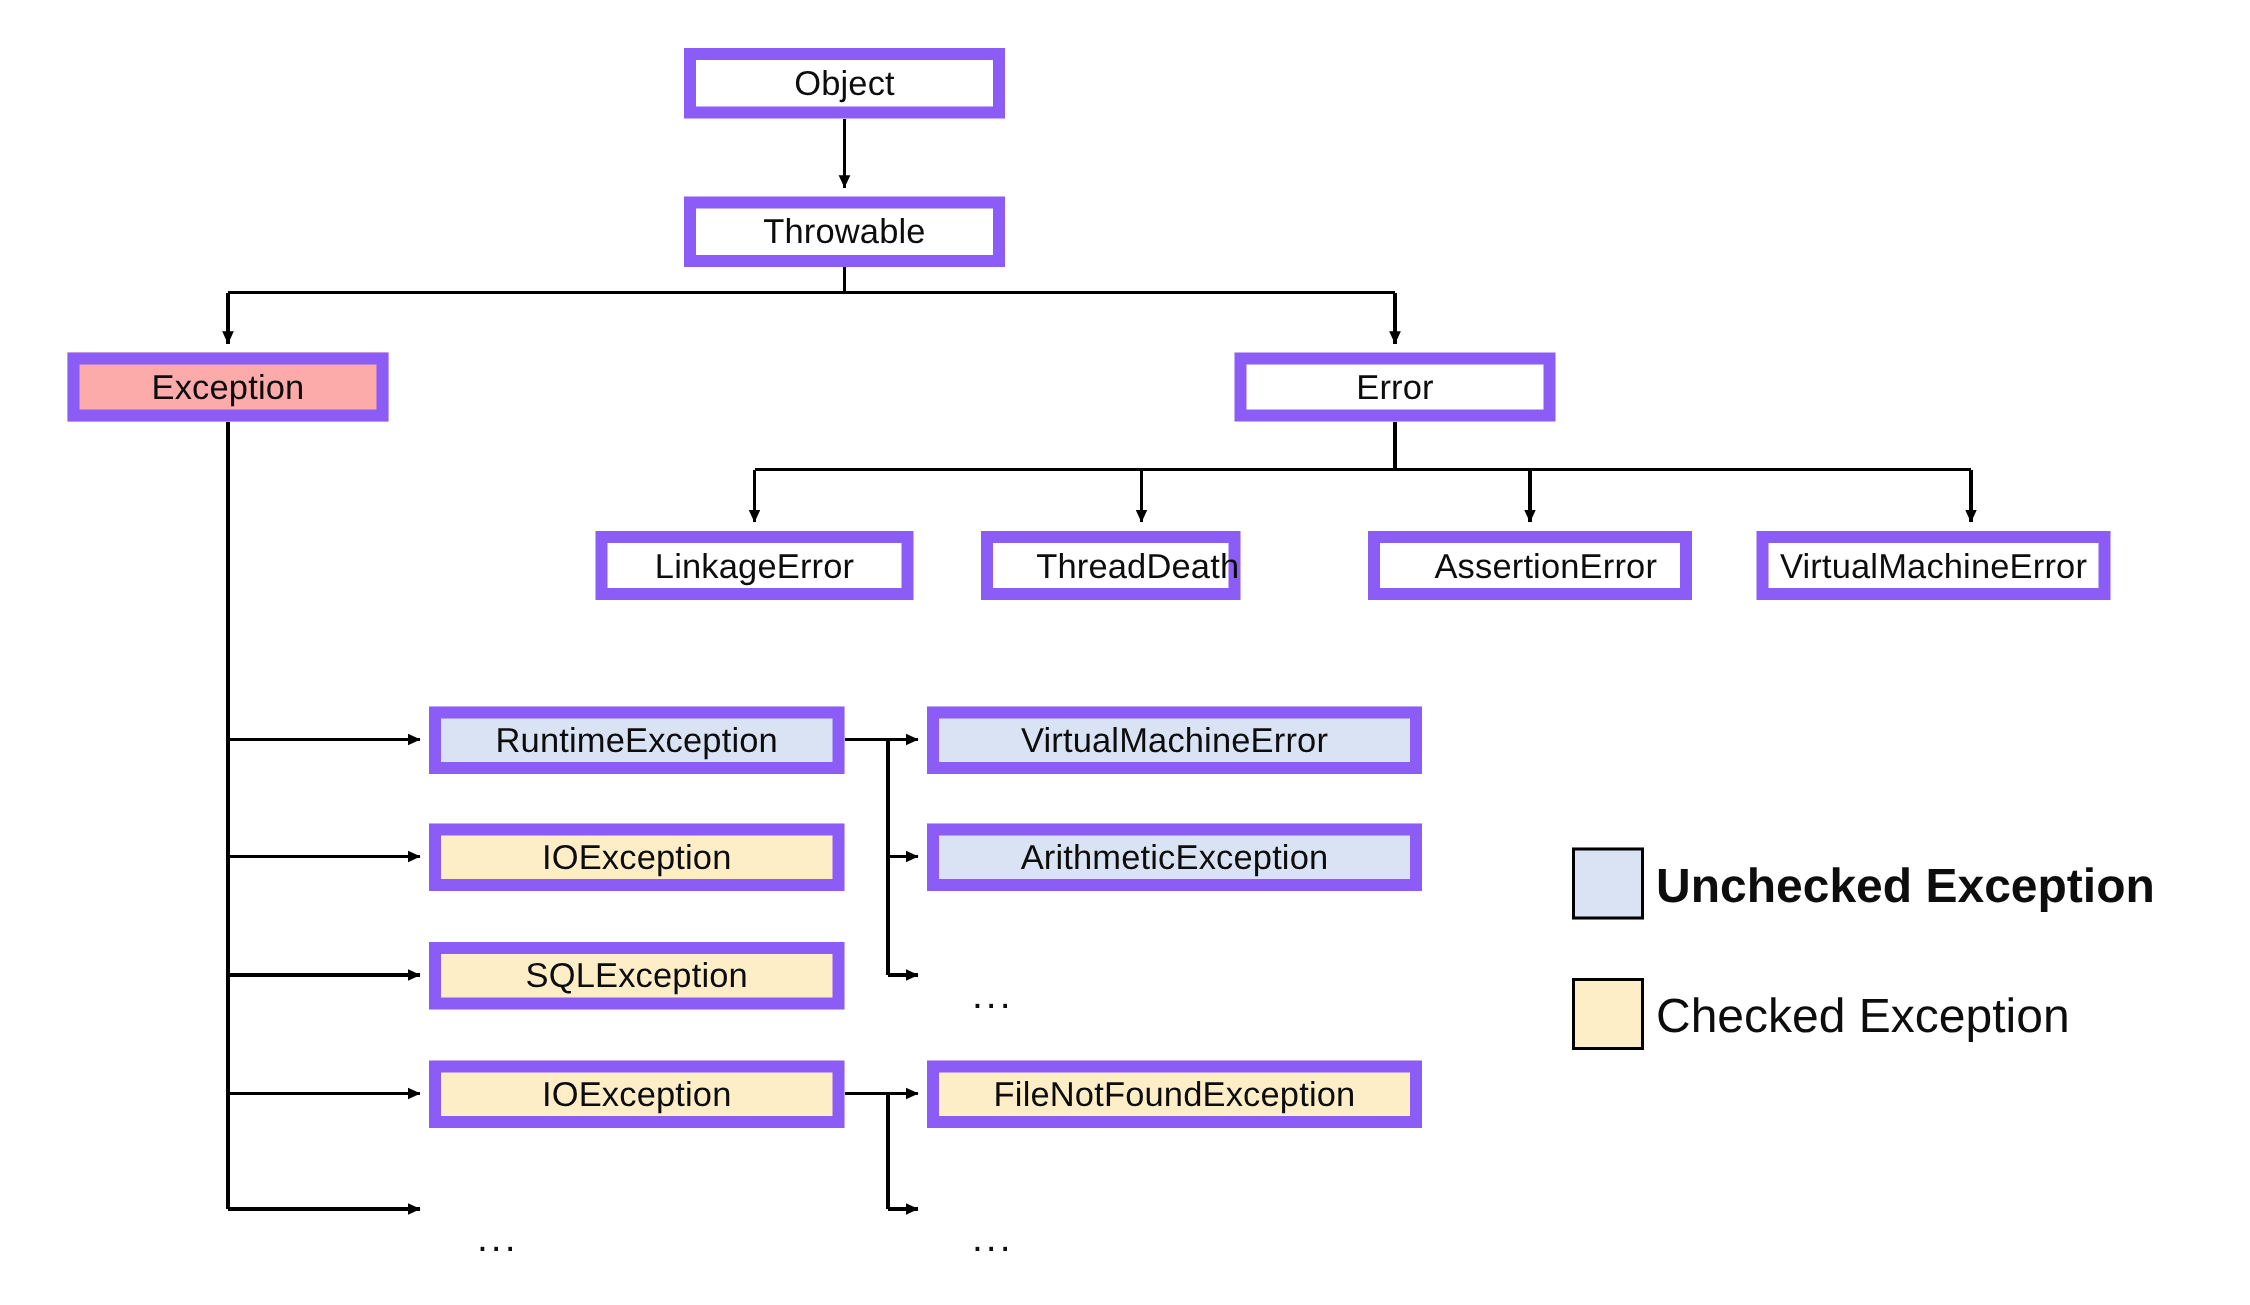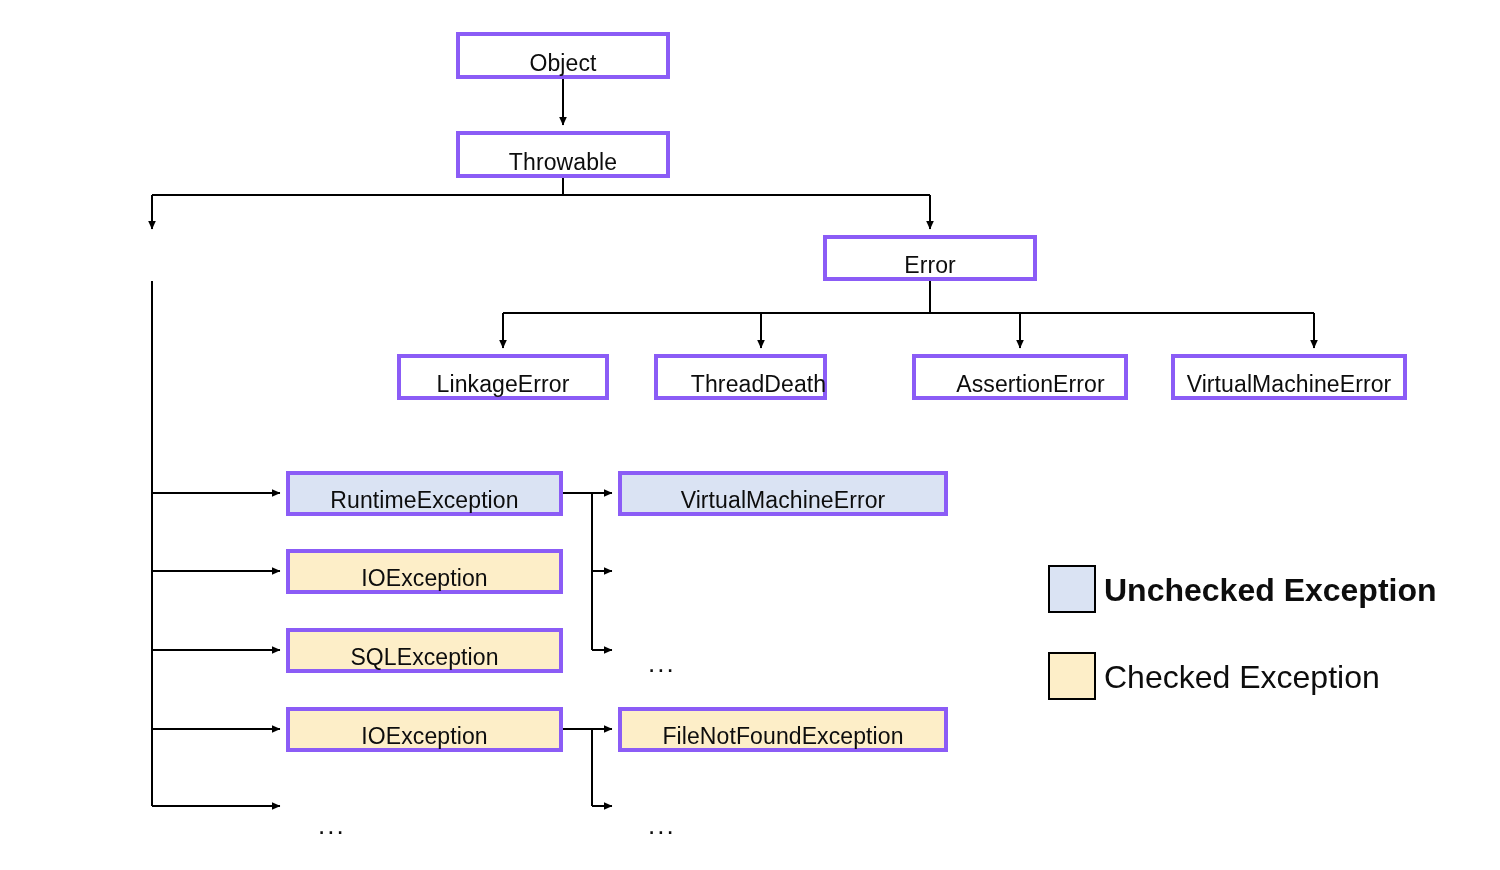--- a/index.html
+++ b/index.html
@@ -23,24 +23,24 @@
     position: absolute;
     left: 0;
     top: 0;
     width: 1500px;
     height: 870px;
     pointer-events: none;
   }
   .node {
     position: absolute;
     box-sizing: border-box;
-    border: 4px solid #8b5cf6;
+    border: 8px solid #8b5cf6;
     background: #ffffff;
     display: flex;
-    align-items: flex-end;
+    align-items: center;
     justify-content: center;
     font-family: "Liberation Sans", sans-serif;
     font-size: 23px;
     color: #0d0d0d;
     letter-spacing: 0.1px;
     line-height: 1;
     white-space: nowrap;
   }
   .node .node-label {
     display: block;
@@ -118,20 +118,23 @@
   </svg>
 
   <div class="node" style="left:456px; top:32px; width:214px; height:47px; background:#ffffff;">
     <span class="node-label">Object</span>
   </div>
 
   <div class="node" style="left:456px; top:131px; width:214px; height:47px; background:#ffffff;">
     <span class="node-label">Throwable</span>
   </div>
 
+  <div class="node" style="left:45px; top:235px; width:214px; height:46px; background:#fcaaaa;">
+    <span class="node-label">Exception</span>
+  </div>
 
   <div class="node" style="left:823px; top:235px; width:214px; height:46px; background:#ffffff;">
     <span class="node-label">Error</span>
   </div>
 
   <div class="node" style="left:397px; top:354px; width:212px; height:46px; background:#ffffff;">
     <span class="node-label">LinkageError</span>
   </div>
 
   <div class="node" style="left:654px; top:354px; width:173px; height:46px; background:#ffffff;padding-left:36px;">
@@ -159,20 +162,23 @@
   </div>
 
   <div class="node" style="left:286px; top:707px; width:277px; height:45px; background:#fdeec8;">
     <span class="node-label">IOException</span>
   </div>
 
   <div class="node" style="left:618px; top:471px; width:330px; height:45px; background:#dae3f3;">
     <span class="node-label">VirtualMachineError</span>
   </div>
 
+  <div class="node" style="left:618px; top:549px; width:330px; height:45px; background:#dae3f3;">
+    <span class="node-label">ArithmeticException</span>
+  </div>
 
   <div class="node" style="left:618px; top:707px; width:330px; height:45px; background:#fdeec8;">
     <span class="node-label">FileNotFoundException</span>
   </div>
 
   <div class="ellipsis" style="left:318px; top:812px;">...</div>
   <div class="ellipsis" style="left:648px; top:650px;">...</div>
   <div class="ellipsis" style="left:648px; top:812px;">...</div>
 
   <div class="legend-swatch" style="left:1048px; top:565px; background:#dae3f3;"></div>

